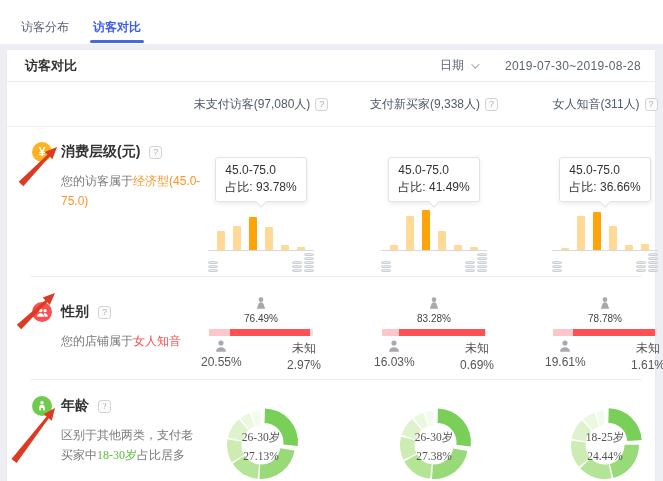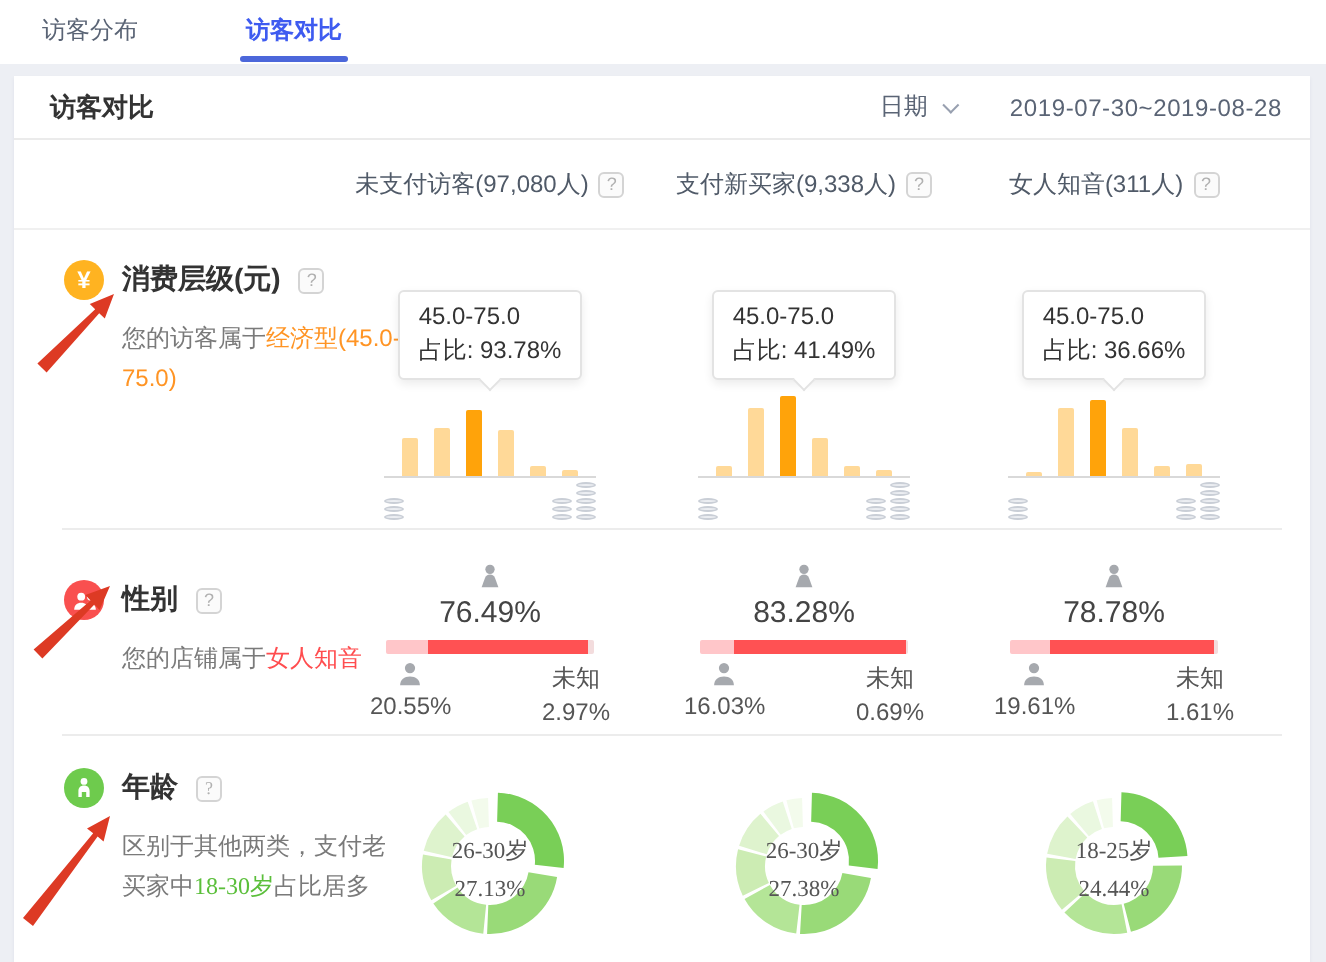--- a/index.html
+++ b/index.html
@@ -5,33 +5,33 @@
   * { box-sizing: border-box; margin: 0; padding: 0; }
   html,body { width:663px; height:481px; }
   body {
     background:#edeff4;
     font-family:"Liberation Sans", sans-serif;
     position:relative;
     overflow:hidden;
     color:#333;
   }
   
-  .tabbar { height:32px; background:#fff; display:flex; align-items:flex-end; padding-left:21px; gap:54px; }
+  .tabbar { height:44px; background:#fff; display:flex; align-items:flex-end; padding-left:21px; gap:24px; }
   .tab { font-size:12px; color:#5a6475; height:30px; line-height:26px; position:relative; cursor:pointer; }
   .tab.active { color:#3e5bf0; font-weight:bold; }
   .tab.active::after { content:""; position:absolute; left:-3px; right:-3px; bottom:1px; height:3px; background:#4c67da; border-radius:2px; }
   
   .panel { margin:6px 8px 0 7px; background:#fff; height:443px; position:relative; box-shadow:0 1px 2px rgba(30,40,80,.06); }
   .panel-header { height:32px; display:flex; align-items:center; padding:0 14px 0 18px; border-bottom:1px solid #ebebeb; }
   .panel-title { font-size:13px; font-weight:bold; color:#333; flex:1; }
   .date-ctrl { font-size:12px; color:#5a6475; display:flex; align-items:center; cursor:pointer; margin-right:28px; }
   .chev { width:6px; height:6px; border-right:1.5px solid #98a0b0; border-bottom:1.5px solid #98a0b0; transform:rotate(45deg) translateY(-2px); display:inline-block; margin-left:7px; }
   .date-range { font-size:12px; color:#5a6475; letter-spacing:.3px; cursor:pointer; }
   
-  .grid4 { display:grid; grid-template-columns:160px 156px 158px 152px; }
+  .grid4 { display:grid; grid-template-columns:160px 156px 158px 152px;gap:16px; }
   .col-headers { height:45px; align-items:center; border-bottom:1px solid #f0f0f0; }
   .col-h { display:flex; justify-content:center; align-items:center; gap:5px; font-size:12px; color:#505a68; }
   .help { width:13px; height:13px; border:1px solid #d4d4d4; border-radius:3px; color:#b0b0b0; font-size:9px; line-height:11px; text-align:center; background:#fbfbfb; cursor:pointer; flex:none; }
   .data-row { position:relative; }
   .row-sep { position:absolute; top:0; left:24px; right:14px; height:1px; background:#ececec; }
   .row-consumption { height:149px; }
   .row-gender { height:103px; }
   .row-age { height:114px;font-family:Liberation Serif, serif; }
   
   .row-label { padding:15px 0 0 25px; }
@@ -50,21 +50,21 @@
   .bars { display:flex; align-items:flex-end; justify-content:center; gap:8px; height:42px; margin-top:6px; }
   .bar { width:8px; border-radius:1px 1px 0 0; }
   .baseline { width:106px; height:1px; background:#d9d9d9; margin:0 auto; }
   .coins-row { width:106px; margin:2px auto 0; display:flex; justify-content:space-between; align-items:flex-end; }
   .coin-group { display:flex; gap:2px; align-items:flex-end; }
   .coin-stack { display:flex; flex-direction:column; gap:1px; }
   .coin { width:10px; height:3px; background:#eceef2; border:1px solid #c9ced6; border-radius:50%; }
   
   .gender-chart { width:122px; padding-top:15px; text-align:center; }
   .g-icon { display:block; margin:0 auto; }
-  .g-top-pct { font-size:15px; color:#444; margin:2px 0 5px; }
+  .g-top-pct { font-size:10px; color:#444; margin:2px 0 5px; }
   .g-bar { width:104px; height:7px; margin:0 auto; display:flex; border-radius:1px; overflow:hidden; }
   .g-seg { height:100%; }
   .g-bottom { width:120px; margin:4px auto 0; display:flex; justify-content:space-between; }
   .g-grp { font-size:12px; color:#555; line-height:17px; }
   
   .donut-chart { padding-top:21px; }
   .donut-center-label { font-size:11.5px; fill:#555; }
   
   #arrows { position:absolute; inset:0; pointer-events:none; z-index:9; }
 </style>

